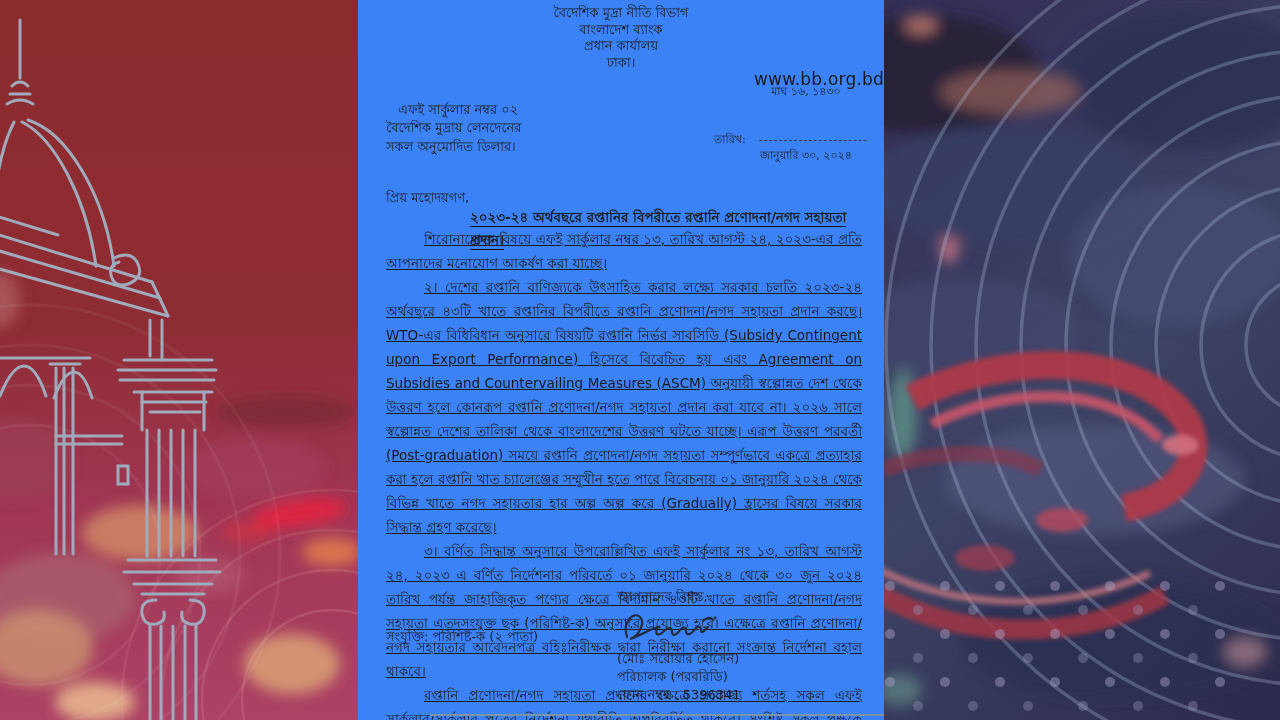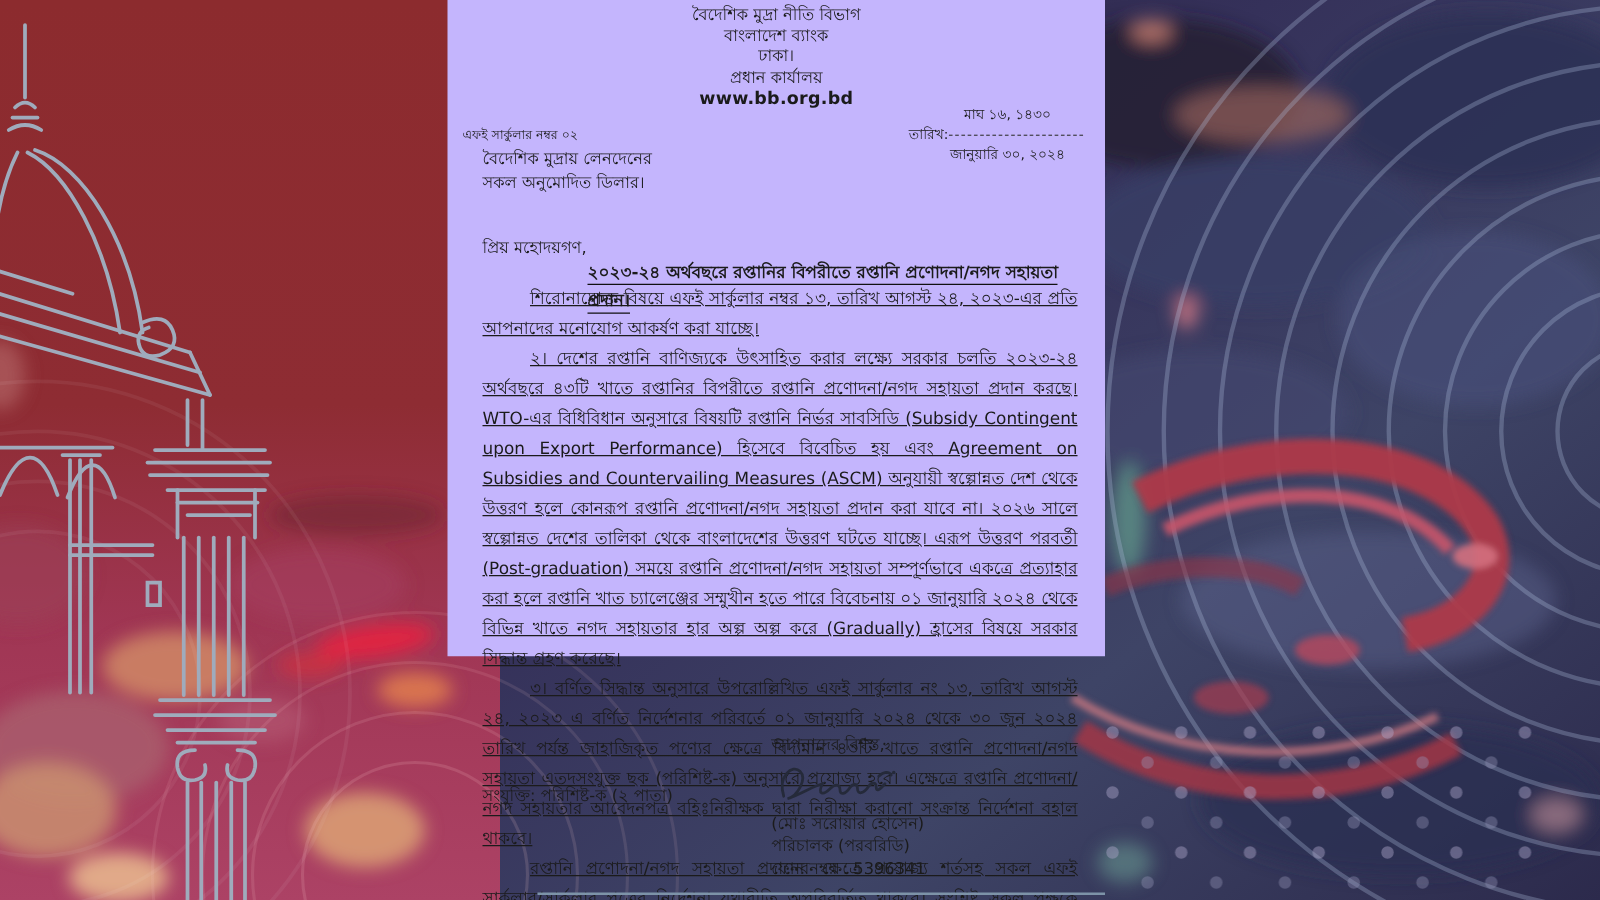--- a/index.html
+++ b/index.html
@@ -2,28 +2,28 @@
 <html><head>
 <meta charset="utf-8">
 <style>
   html,body{margin:0;padding:0;}
   body{width:1280px;height:720px;overflow:hidden;background:#33315a;}
   .canvas{position:relative;width:1280px;height:720px;overflow:hidden;
           font-family:"DejaVu Sans","Liberation Sans",sans-serif;}
   .bg-svg{position:absolute;left:0;top:0;width:1280px;height:720px;display:block;}
 
   
-  .page{position:absolute;left:358px;top:0;width:526px;height:525px;background:#c4b5fd;
+  .page{position:absolute;left:358px;top:0;width:526px;height:720px;background:#3b82f6;
         color:#1b1b1b;font-size:13.5px;}
   .page .center-head{position:absolute;top:5px;left:0;right:0;text-align:center;line-height:16.5px;font-size:13px;}
-  .page .center-head .site{font-weight:bold;font-size:14px;letter-spacing:.2px;}
-  .circ-no{position:absolute;left:12px;top:100px;font-size:10px;}
+  .page .center-head .site{font-weight:normal;font-size:17px;letter-spacing:.2px;text-align:right;}
+  .circ-no{position:absolute;left:40px;top:100px;font-size:13px;}
   .dateblock{position:absolute;top:84px;right:16px;width:168px;font-size:11px;line-height:16px;}
   .dateblock .d1,.dateblock .d3{padding-left:44px;text-align:center;}
-  .dateblock .d2{display:flex;justify-content:flex-end;gap:0;white-space:nowrap;}
+  .dateblock .d2{display:flex;justify-content:flex-end;gap:13px;white-space:nowrap;margin-top:32px;}
   .dateblock .dashes{letter-spacing:1px;color:#333;}
   .addressee{position:absolute;left:28px;top:118px;line-height:19px;font-size:13px;}
   .salutation{position:absolute;left:28px;top:188px;font-size:13px;text-align:right;}
   .subject{position:absolute;top:207px;left:112px;width:410px;text-align:left;
            font-weight:bold;font-size:13.5px;}
   .subject span{border-bottom:1.6px solid #111;padding-bottom:1px;}
   .body-text{position:absolute;left:28px;right:22px;top:227px;text-align:justify;
              font-size:13.5px;line-height:24px;}
   .body-text p{margin:0;text-indent:38px;text-decoration:underline;}
   .attachment{position:absolute;left:28px;top:627px;font-size:13px;}
@@ -185,22 +185,22 @@
       <path d="M 185 626 V 720"></path>
         <path d="M 196 626 V 720"></path>
     </g>
   </svg>
 
   <div class="page">
 
     <div class="center-head">
       <div>বৈদেশিক মুদ্রা নীতি বিভাগ</div>
       <div>বাংলাদেশ ব্যাংক</div>
+      <div>প্রধান কার্যালয়</div>
       <div>ঢাকা।</div>
-      <div>প্রধান কার্যালয়</div>
       <div class="site">www.bb.org.bd</div>
     </div>
 
     <div class="circ-no">এফই সার্কুলার নম্বর ০২</div>
 
     <div class="dateblock">
       <div class="d1">মাঘ ১৬, ১৪৩০</div>
       <div class="d2">
         <span>তারিখ:</span>
         <span class="dashes">----------------------</span>

